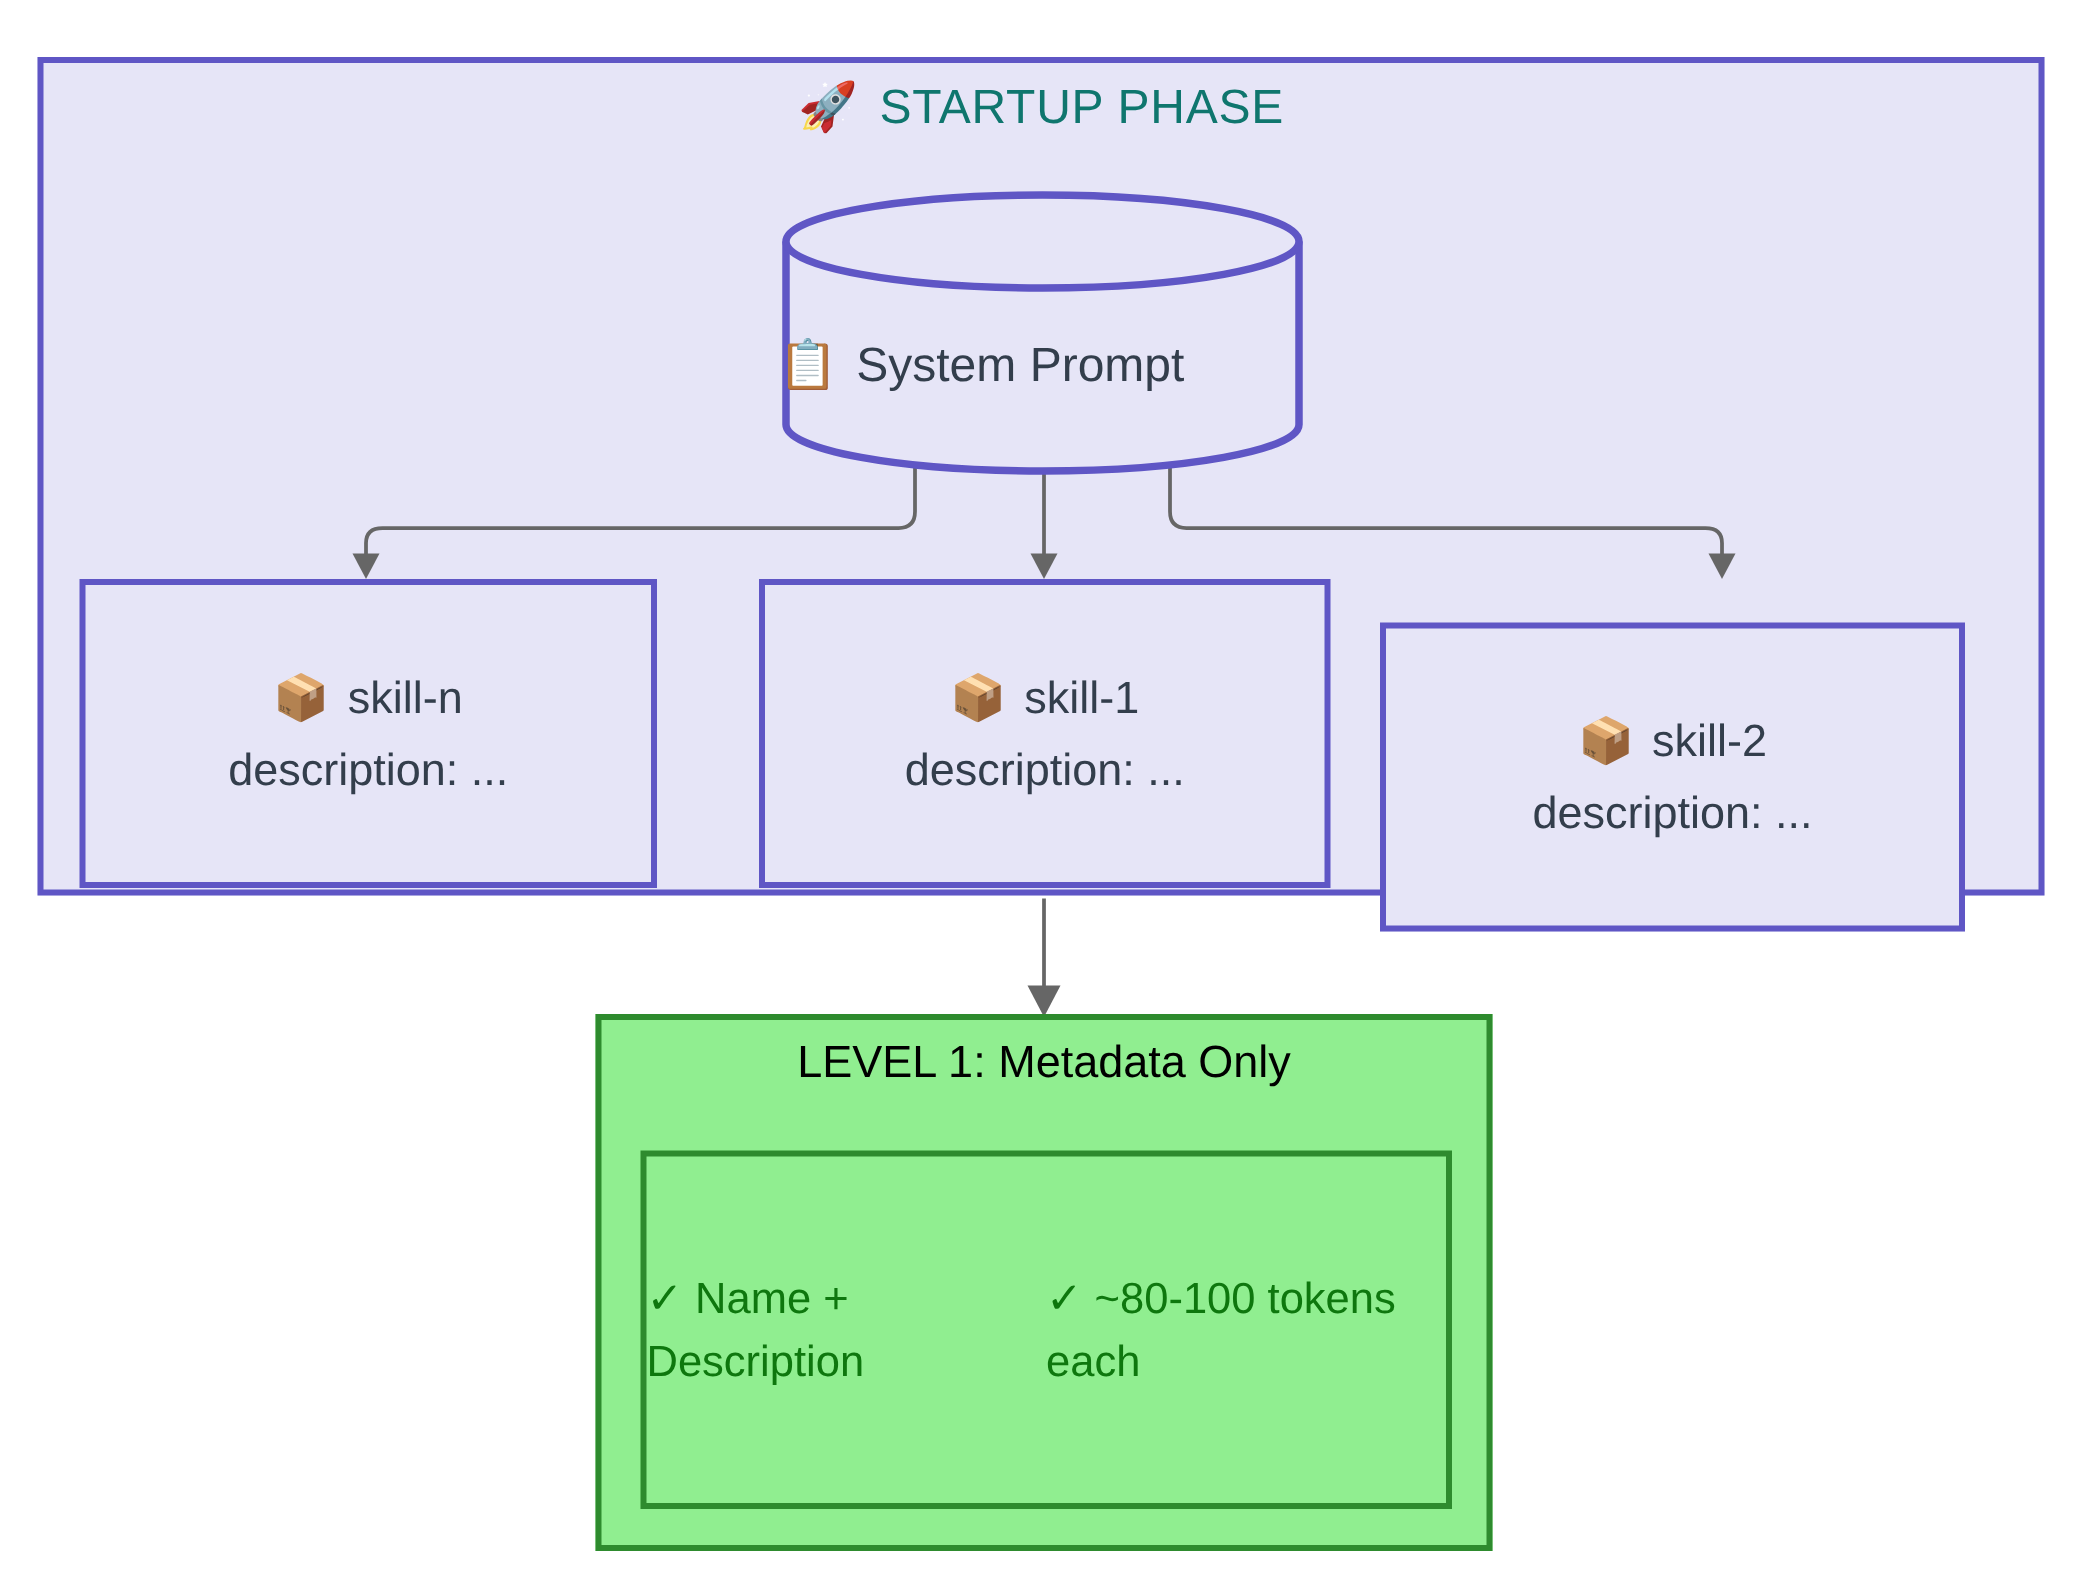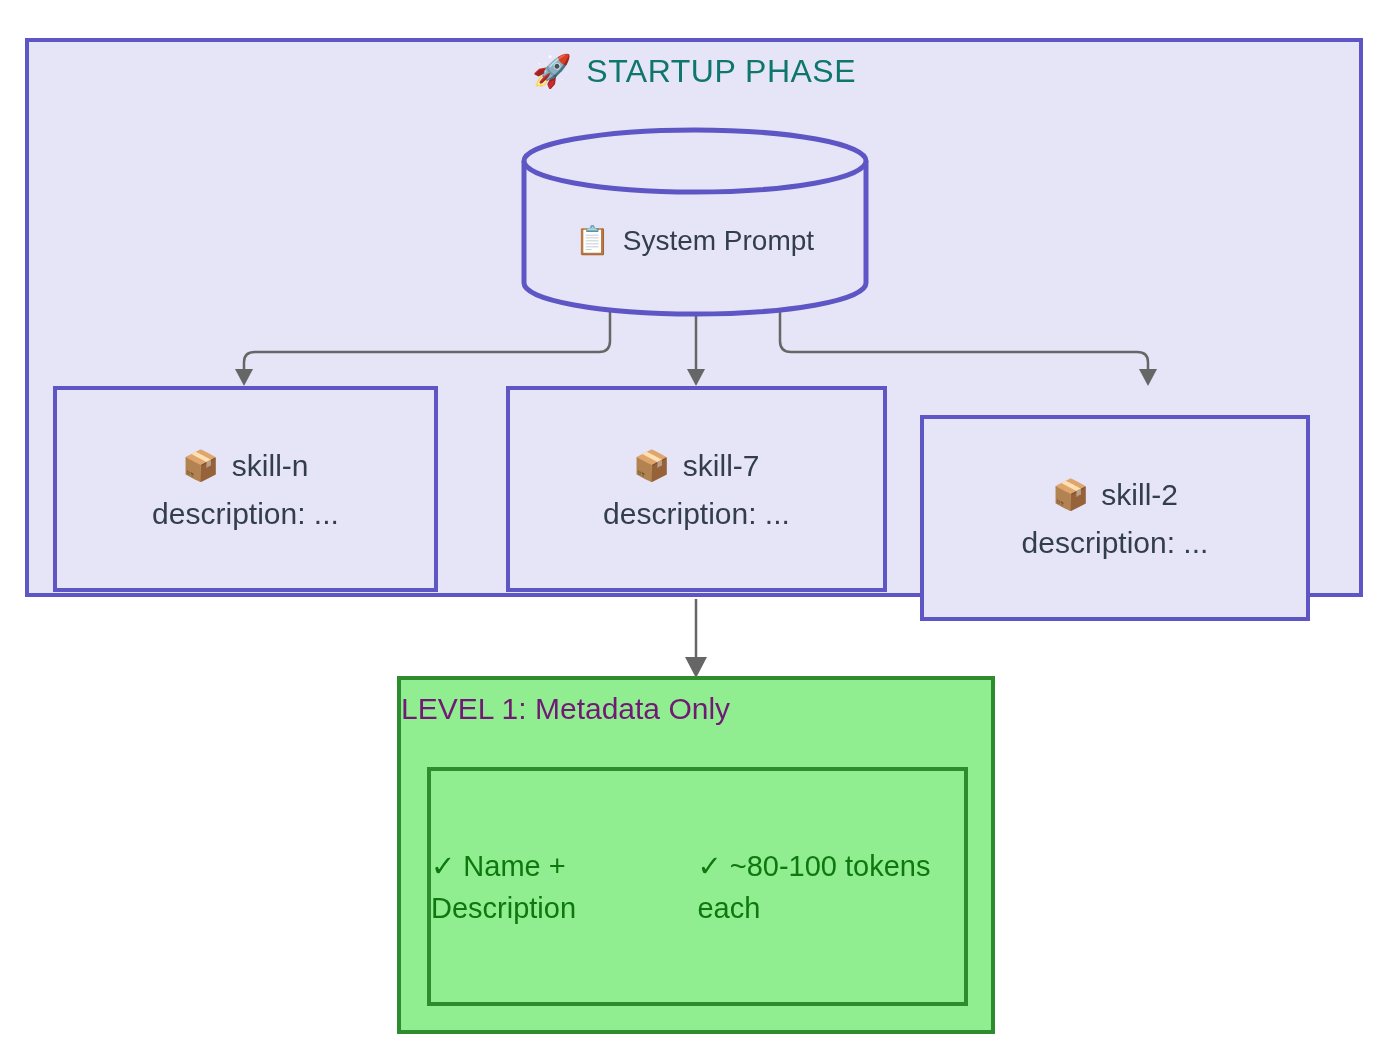--- a/index.html
+++ b/index.html
@@ -55,22 +55,21 @@
     left: 519px;
     top: 125px;
     width: 352px;
     height: 196px;
   }
   .cylinder-label {
     position: absolute;
     left: 519px;
     top: 224px;
     width: 352px;
-    text-align: center;
-    font-size: 28px;
+    font-size: 32px;
     font-weight: 500;
     color: #333e4c;
     white-space: nowrap;
   }
   .cylinder-label .emoji { margin-right: 12px; }
 
   
   .skill-box {
     position: absolute;
     top: 386px;
@@ -101,23 +100,24 @@
     height: 358px;
     background: #90ee90;
     border: 4px solid #2e8b2e;
     box-sizing: border-box;
   }
   .level1-title {
     position: absolute;
     top: 12px;
     left: 0;
     width: 100%;
+    text-align: center;
     font-size: 30px;
     font-weight: 500;
-    color: #701a75;
+    color: #000000;
   }
   .level1-inner {
     position: absolute;
     left: 26px;
     top: 87px;
     width: 541px;
     height: 239px;
     border: 4px solid #2e8b2e;
     box-sizing: border-box;
     display: flex;
@@ -167,21 +167,21 @@
 
   <div class="skill-box" id="skill-n">
     <div>
       <span class="emoji">📦</span><span>skill-n</span>
     </div>
     <div>description: ...</div>
   </div>
 
   <div class="skill-box" id="skill-1">
     <div>
-      <span class="emoji">📦</span><span>skill-7</span>
+      <span class="emoji">📦</span><span>skill-1</span>
     </div>
     <div>description: ...</div>
   </div>
 
   <div class="skill-box" id="skill-2">
     <div>
       <span class="emoji">📦</span><span>skill-2</span>
     </div>
     <div>description: ...</div>
   </div>

